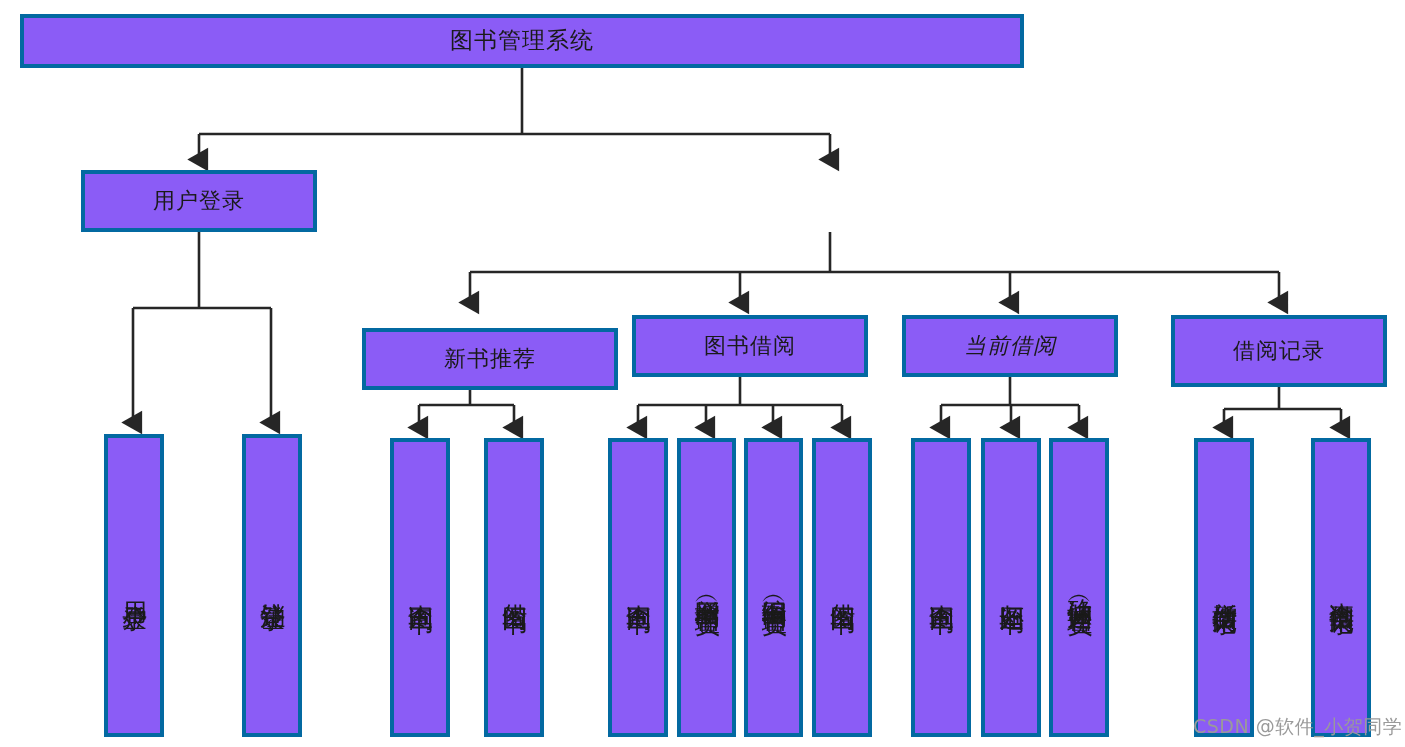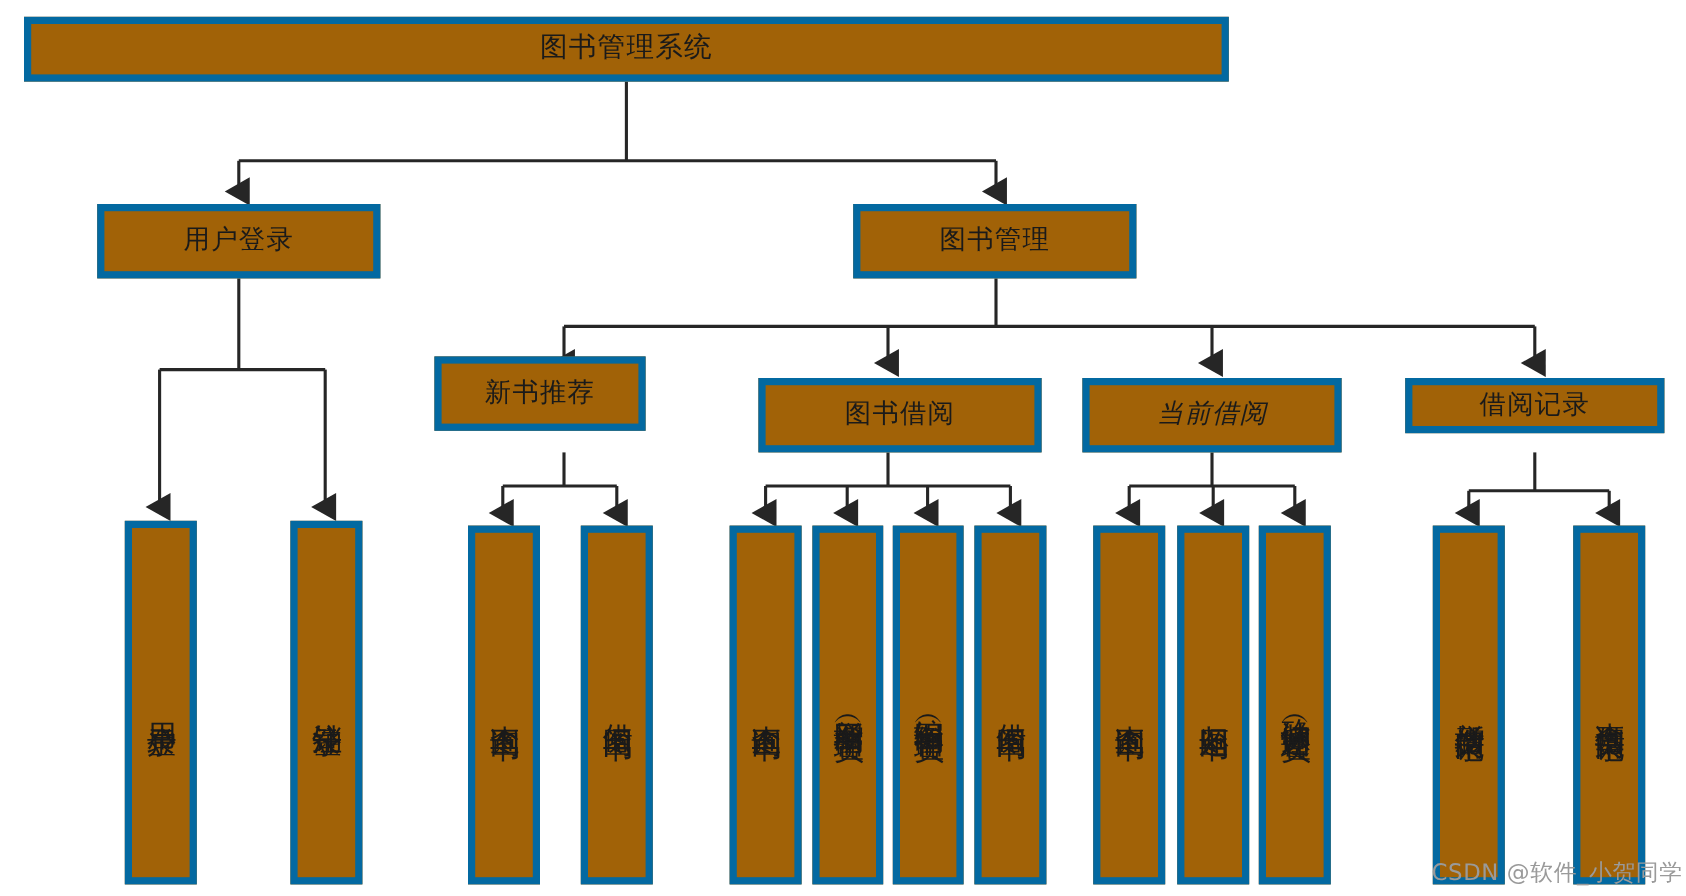--- a/index.html
+++ b/index.html
@@ -20,22 +20,22 @@
   #edges {
     position: absolute;
     left: 0;
     top: 0;
     width: 1405px;
     height: 747px;
   }
   .node {
     position: absolute;
     box-sizing: border-box;
-    border: 6px solid #0369a1;
-    background: #a16207;
+    border: 4px solid #0369a1;
+    background: #8b5cf6;
     display: flex;
     align-items: center;
     justify-content: center;
     color: #1a1a1a;
     z-index: 2;
   }
   .node-label {
     display: block;
     text-align: center;
     letter-spacing: 1px;
@@ -128,34 +128,31 @@
     </g>
   </svg>
 
   <div class="node h root" style="left:20px; top:14px; width:1004px; height:54px;">
     <span class="node-label">图书管理系统</span>
   </div>
 
   <div class="node h" style="left:81px; top:170px; width:236px; height:62px;">
     <span class="node-label">用户登录</span>
   </div>
-  <div class="node h" style="left:711px; top:170px; width:236px; height:62px;">
-    <span class="node-label">图书管理</span>
-  </div>
-
-  <div class="node h" style="left:362px; top:297px; width:176px; height:62px;">
+
+  <div class="node h" style="left:362px; top:328px; width:256px; height:62px;">
     <span class="node-label">新书推荐</span>
   </div>
   <div class="node h" style="left:632px; top:315px; width:236px; height:62px;">
     <span class="node-label">图书借阅</span>
   </div>
   <div class="node h" style="left:902px; top:315px; width:216px; height:62px;font-style:italic;">
     <span class="node-label">当前借阅</span>
   </div>
-  <div class="node h" style="left:1171px; top:315px; width:216px; height:46px;">
+  <div class="node h" style="left:1171px; top:315px; width:216px; height:72px;">
     <span class="node-label">借阅记录</span>
   </div>
 
   <div class="node v" style="left:104px; top:434px; width:60px; height:303px;">
     <span class="node-label">用户登录</span>
   </div>
   <div class="node v" style="left:242px; top:434px; width:60px; height:303px;">
     <span class="node-label">注销登录</span>
   </div>
 

